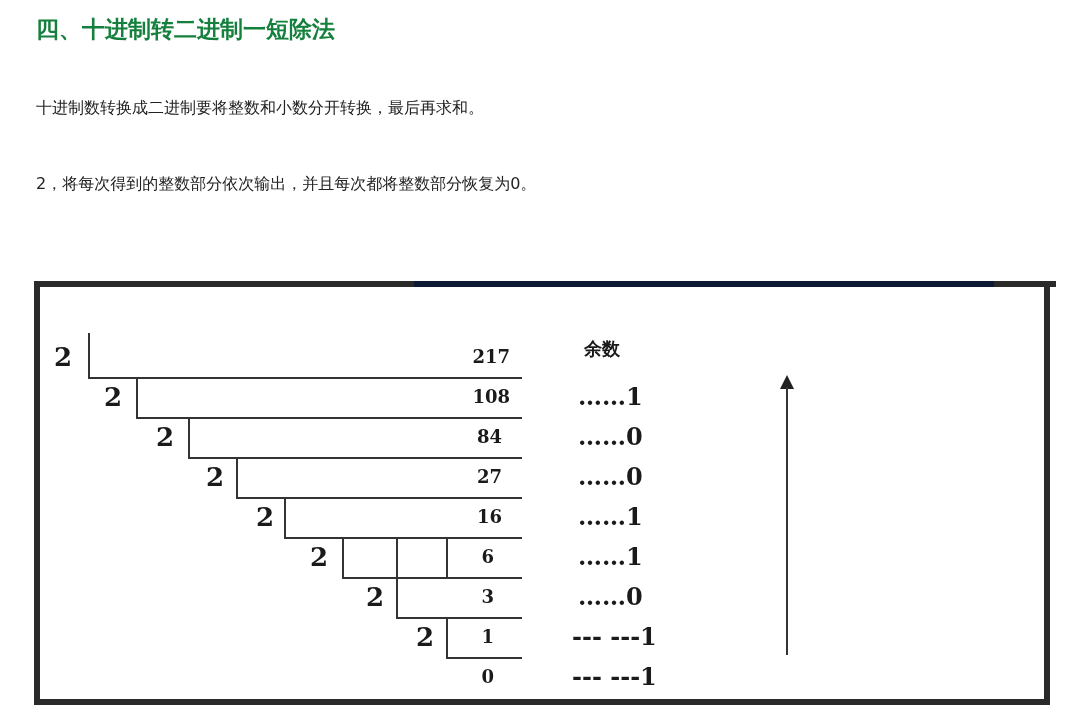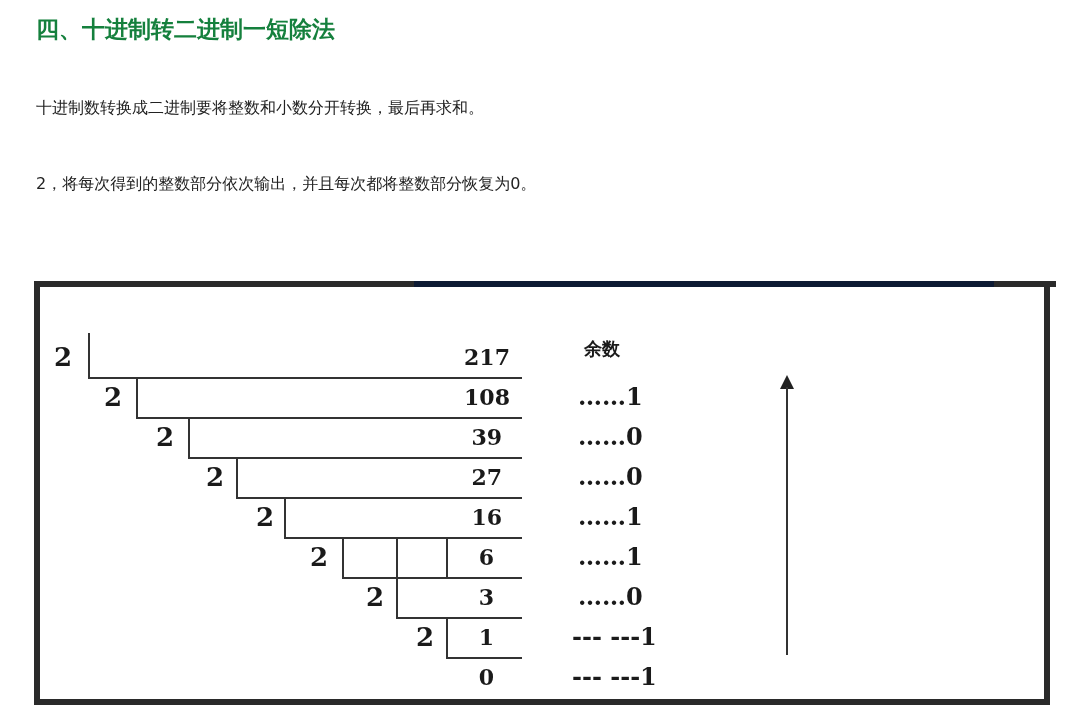--- a/index.html
+++ b/index.html
@@ -26,21 +26,21 @@
     border: 6px solid #2a2a2a;
     border-top-width: 6px;
     background: #ffffff;
     font-family: "DejaVu Serif", "Liberation Serif", serif;
   }
   .figure .topband {
     position: absolute; left: 0; top: -6px; height: 6px;
   }
   .line { position: absolute; background: #333; }
   .num {
-    position: absolute; font-size: 22px; font-weight: bold; color: #1a1a1a;
+    position: absolute; font-size: 18px; font-weight: bold; color: #1a1a1a;
     font-family: "DejaVu Serif", "Liberation Serif", serif;
     text-align: right; width: 80px; line-height: 30px;
   }
   .div2 {
     position: absolute; font-size: 26px; font-weight: bold; color: #1a1a1a;
     font-family: "DejaVu Serif", "Liberation Serif", serif; line-height: 30px;
   }
   .rem {
     position: absolute; font-size: 24px; font-weight: bold; color: #1a1a1a;
     font-family: "DejaVu Serif", "Liberation Serif", serif;
@@ -103,21 +103,21 @@
   <div class="line" style="left:96px;top:130px;width:386px;height:2px;"></div>
   <div class="line" style="left:148px;top:170px;width:334px;height:2px;"></div>
   <div class="line" style="left:196px;top:210px;width:286px;height:2px;"></div>
   <div class="line" style="left:244px;top:250px;width:238px;height:2px;"></div>
   <div class="line" style="left:302px;top:290px;width:180px;height:2px;"></div>
   <div class="line" style="left:356px;top:330px;width:126px;height:2px;"></div>
   <div class="line" style="left:406px;top:370px;width:76px;height:2px;"></div>
 
   <div class="num" style="left:390px;top:55px;">217</div>
   <div class="num" style="left:390px;top:95px;">108</div>
-  <div class="num" style="left:382px;top:135px;">39</div>
+  <div class="num" style="left:382px;top:135px;">84</div>
   <div class="num" style="left:382px;top:175px;text-align:right;">27</div>
   <div class="num" style="left:382px;top:215px;">16</div>
   <div class="num" style="left:374px;top:255px;">6</div>
   <div class="num" style="left:374px;top:295px;">3</div>
   <div class="num" style="left:374px;top:335px;">1</div>
   <div class="num" style="left:374px;top:375px;">0</div>
 
   <div class="rem-head">余数</div>
   <div class="rem" style="top:95px;">……1</div>
   <div class="rem" style="top:135px;">……0</div>

